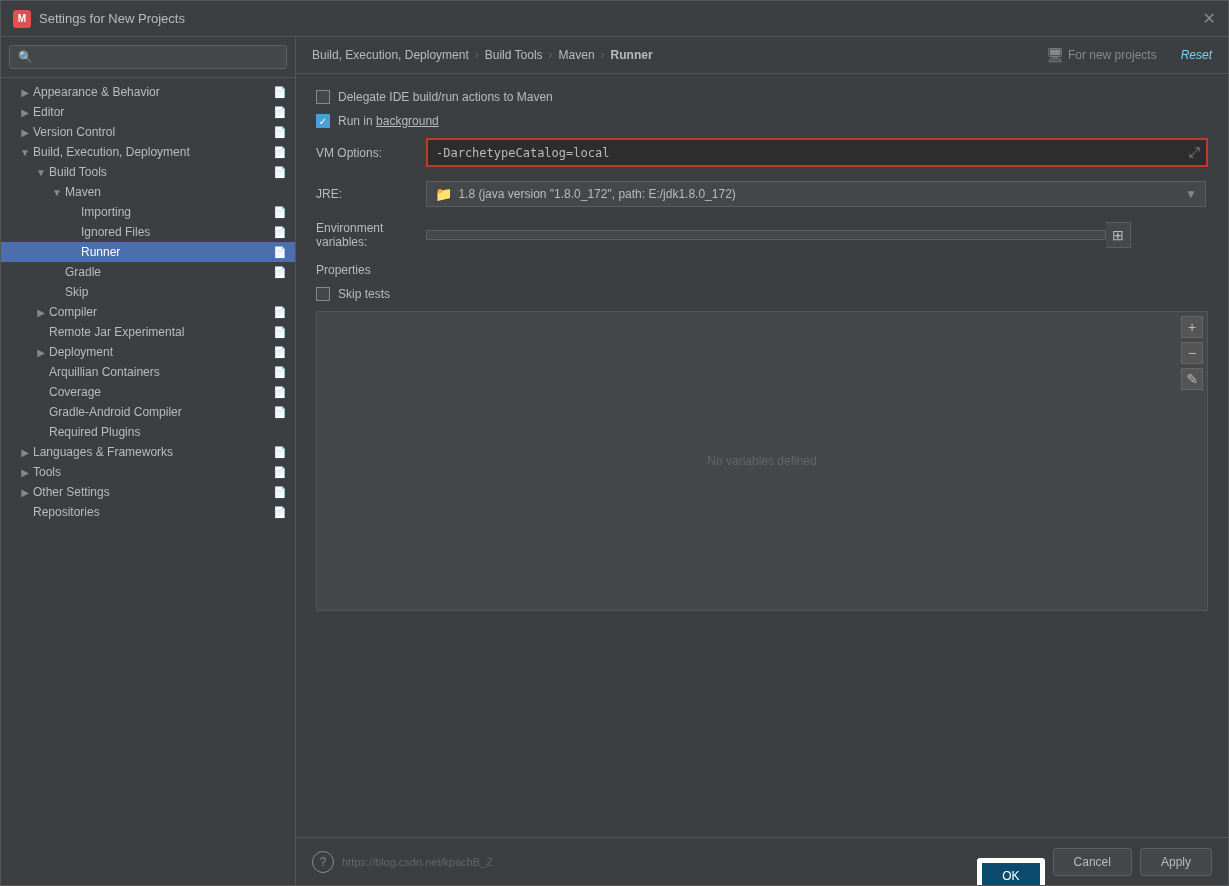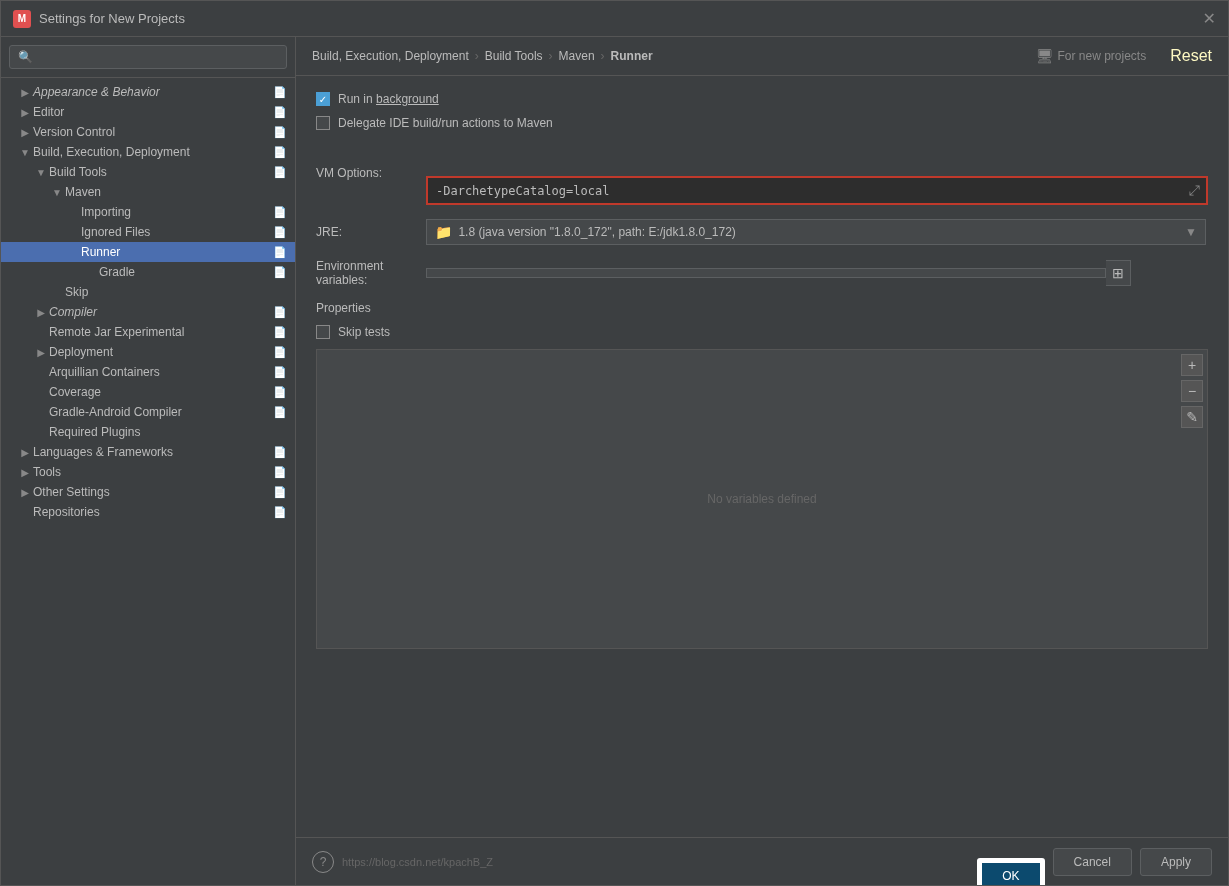--- a/index.html
+++ b/index.html
@@ -147,24 +147,25 @@
       align-items: center;
       color: #888;
       font-size: 12px;
       margin-right: 24px;
     }
     .for-new-projects-icon {
       margin-right: 4px;
       font-size: 14px;
     }
     .reset-link {
-      color: #fef9c3;
-      font-size: 16px;
+      color: #7dd3fc;
+      font-size: 12px;
       cursor: pointer;
       text-decoration: none;
+      font-style: italic;
     }
     .settings-content {
       flex: 1;
       padding: 16px 20px;
       overflow-y: auto;
     }
     .setting-row {
       display: flex;
       align-items: center;
       margin-bottom: 14px;
@@ -357,21 +358,20 @@
       color: #666;
       margin-left: 8px;
     }
     .vm-box {
       border: 2px solid #c0392b;
       flex: 1;
       max-width: 800px;
       display: flex;
       align-items: center;
       background: #2d2d2d;
-      margin-top: 36px;
     }
   </style>
 </head>
 <body>
 
 <div class="window">
 
   <div class="title-bar">
     <div class="title-bar-icon">M</div>
     <span class="title-bar-text">Settings for New Projects</span>
@@ -381,21 +381,21 @@
   <div class="main-content">
 
     <div class="sidebar">
       <div class="search-bar">
         <input class="search-input" type="text" placeholder="🔍" style="">
       </div>
       <div class="sidebar-tree" id="sidebar-tree">
       <div class="tree-item">
     <span style="width:16px;display:inline-block;"></span>
     <span class="arrow">▶</span>
-    <span style="flex:1;font-style:italic;">Appearance &amp; Behavior</span>
+    <span style="flex:1;">Appearance &amp; Behavior</span>
     <span class="copy-icon">📄</span>
   </div>
           <div class="tree-item">
     <span style="width:16px;display:inline-block;"></span>
     <span class="arrow">▶</span>
     <span style="flex:1;">Editor</span>
     <span class="copy-icon">📄</span>
   </div>
           <div class="tree-item">
     <span style="width:16px;display:inline-block;"></span>
@@ -435,33 +435,33 @@
   </div>
           <div class="tree-item active">
     <span style="width:64px;display:inline-block;"></span>
     <span class="arrow"></span>
     <span style="flex:1;">Runner</span>
     <span class="copy-icon">📄</span>
   </div>
           <div class="tree-item">
     <span style="width:48px;display:inline-block;"></span>
     <span class="arrow"></span>
-    <span style="flex:1;margin-left:34px;">Gradle</span>
+    <span style="flex:1;">Gradle</span>
     <span class="copy-icon">📄</span>
   </div>
           <div class="tree-item">
     <span style="width:48px;display:inline-block;"></span>
     <span class="arrow"></span>
     <span style="flex:1;">Skip</span>
 
   </div>
           <div class="tree-item">
     <span style="width:32px;display:inline-block;"></span>
     <span class="arrow">▶</span>
-    <span style="flex:1;font-style:italic;">Compiler</span>
+    <span style="flex:1;">Compiler</span>
     <span class="copy-icon">📄</span>
   </div>
           <div class="tree-item">
     <span style="width:32px;display:inline-block;"></span>
     <span class="arrow"></span>
     <span style="flex:1;">Remote Jar Experimental</span>
     <span class="copy-icon">📄</span>
   </div>
           <div class="tree-item">
     <span style="width:32px;display:inline-block;"></span>
@@ -535,29 +535,29 @@
         <div class="for-new-projects">
           <span class="for-new-projects-icon">🖥</span>
           <span>For new projects</span>
         </div>
         <a class="reset-link">Reset</a>
       </div>
 
       <div class="settings-content">
 
         <div class="checkbox-row">
+          <div class="checkbox"></div>
+          <span class="label">Delegate IDE build/run actions to Maven</span>
+        </div>
+
+        <div class="checkbox-row">
           <div class="checkbox checked"></div>
           <span class="label">
             Run in <span class="underline">background</span>
           </span>
-        </div>
-
-        <div class="checkbox-row">
-          <div class="checkbox"></div>
-          <span class="label">Delegate IDE build/run actions to Maven</span>
         </div>
 
         <div class="setting-row">
           <span class="field-label">VM Options:</span>
           <div class="vm-box">
             <input class="vm-options-input" type="text" value="-DarchetypeCatalog=local" style="">
             <span class="expand-icon">⤢</span>
           </div>
         </div>
 

